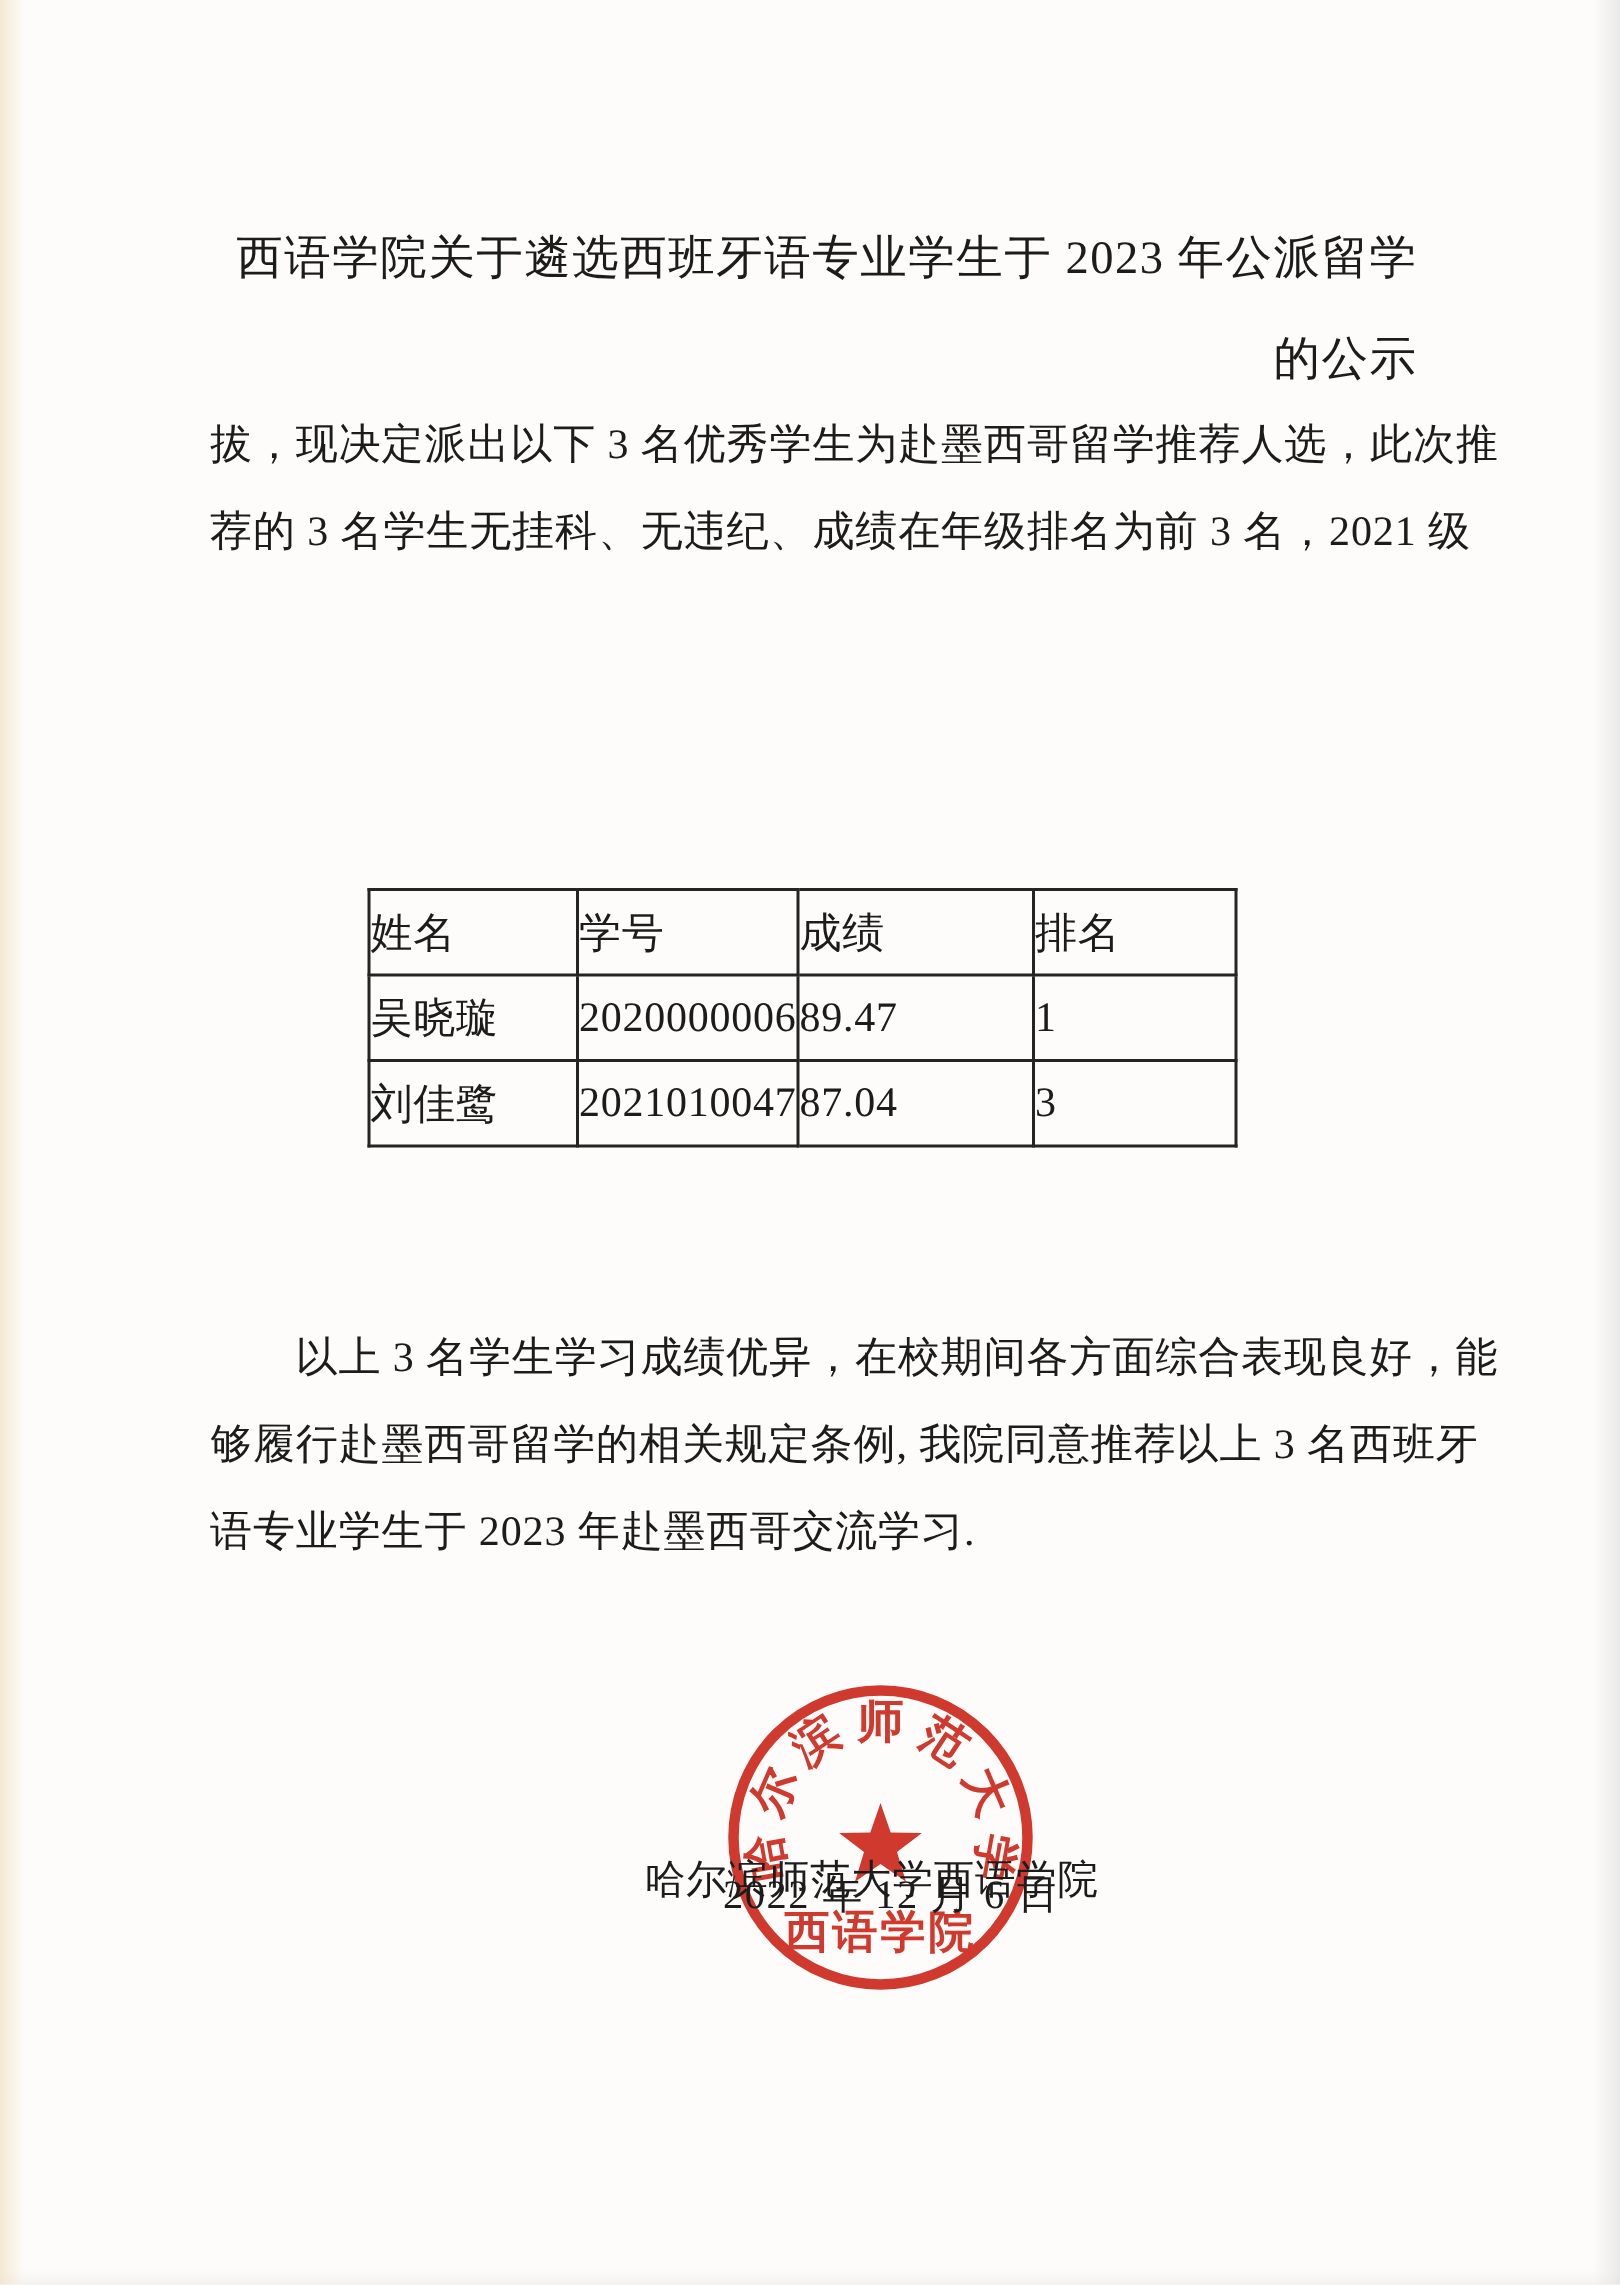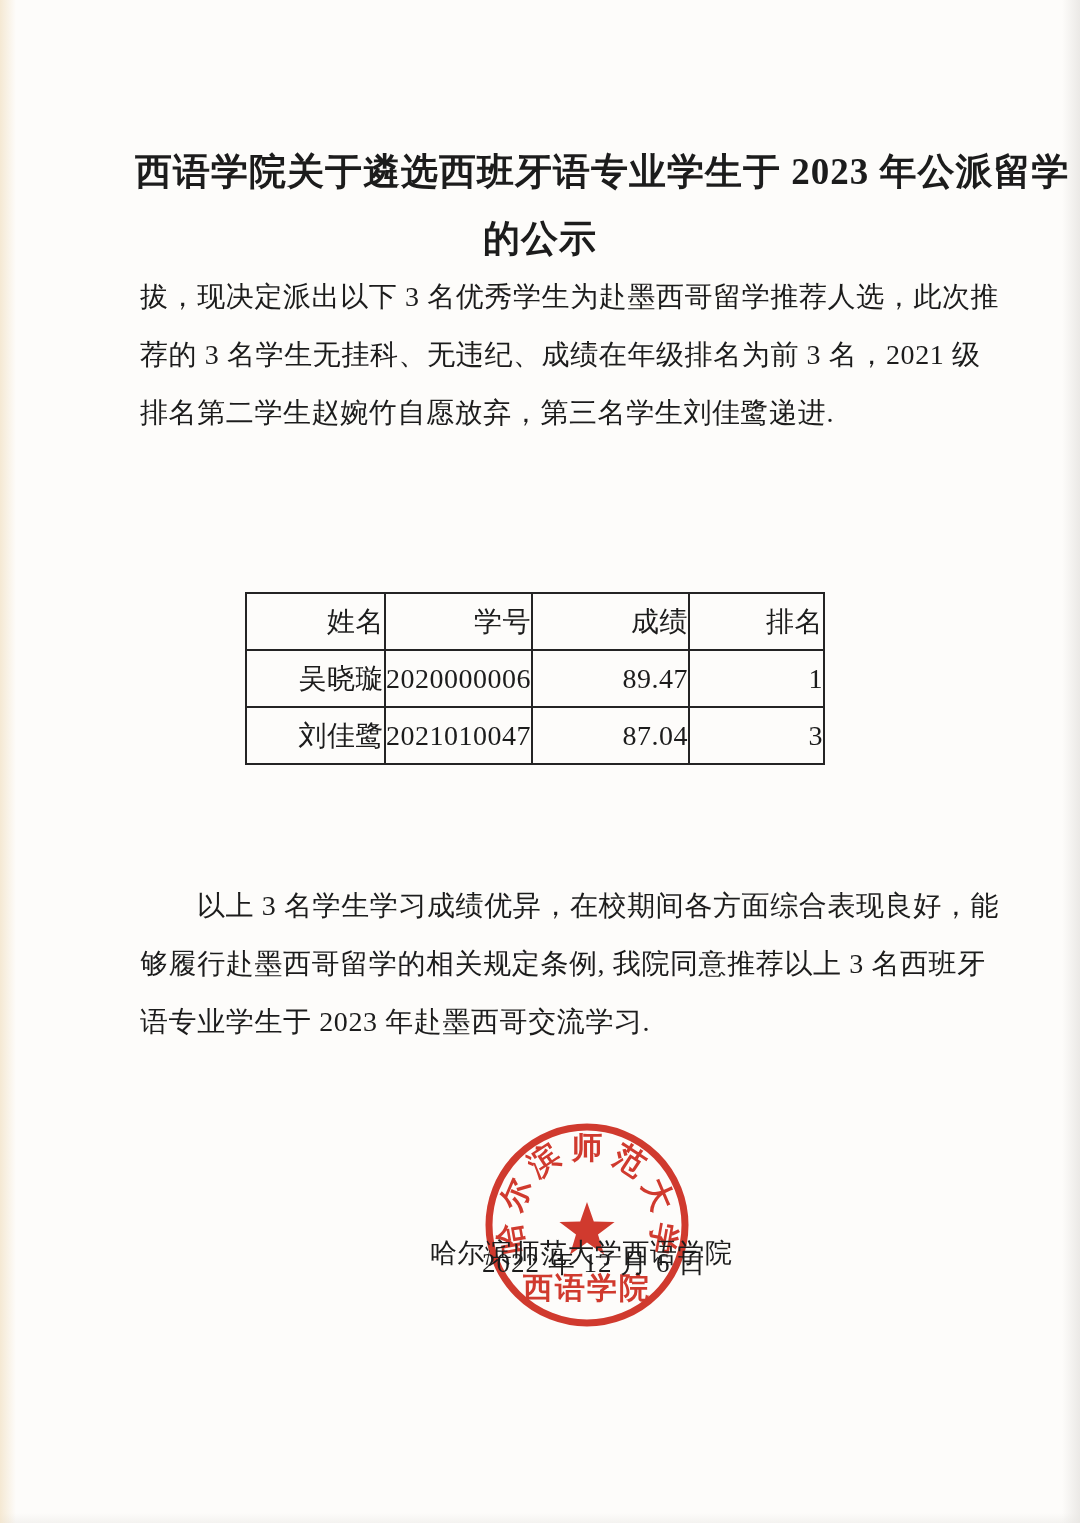--- a/index.html
+++ b/index.html
@@ -12,21 +12,21 @@
     position:relative;width:1080px;height:1523px;overflow:hidden;
     color:#1c1c1c;
     background:
       linear-gradient(90deg, rgba(242,226,198,.75) 0px, rgba(255,255,255,0) 16px),
       linear-gradient(270deg, rgba(233,231,228,.9) 0px, rgba(255,255,255,0) 18px),
       linear-gradient(0deg, rgba(238,236,233,.6) 0px, rgba(255,255,255,0) 10px),
       #fdfcfa;
   }
   .doc-title{
     position:absolute;left:135px;top:138px;width:810px;
-    text-align:center;font-weight:bold;font-size:37px;line-height:67px;
+    text-align:right;font-weight:normal;font-size:31px;line-height:67px;
     letter-spacing:1px;white-space:nowrap;
   }
   .para{position:absolute;left:140px;width:812px;}
   .para .line{
     display:block;height:58px;line-height:58px;font-size:28px;
     letter-spacing:0.6px;white-space:nowrap;
   }
   .para .line.indent{padding-left:57px;}
   #para1{top:268px;}
   #para2{top:877px;}
@@ -34,21 +34,21 @@
   table.score-table{
     position:absolute;left:245px;top:592px;width:578px;
     border-collapse:collapse;table-layout:fixed;
     font-size:28px;
   }
   table.score-table col.c1{width:139px;}
   table.score-table col.c2{width:147px;}
   table.score-table col.c3{width:157px;}
   table.score-table col.c4{width:135px;}
   table.score-table th, table.score-table td{
-    border:2px solid #242424;height:55px;text-align:right;
+    border:2px solid #242424;height:55px;text-align:left;
     vertical-align:middle;font-weight:normal;padding:0;
     letter-spacing:0.5px;
     margin-top:12px;
   }
   .signature{
     position:absolute;left:430px;top:1236px;width:320px;
     font-size:27px;line-height:34px;white-space:nowrap;letter-spacing:0.5px;
   }
   .doc-date{
     position:absolute;left:482px;top:1246px;width:280px;
@@ -67,21 +67,20 @@
 <div class="page">
 
   <div class="doc-title">
     <div>西语学院关于遴选西班牙语专业学生于 2023 年公派留学</div>
     <div>的公示</div>
   </div>
 
   <div class="para" id="para1">
     <span class="line">拔，现决定派出以下 3 名优秀学生为赴墨西哥留学推荐人选，此次推</span>
     <span class="line">荐的 3 名学生无挂科、无违纪、成绩在年级排名为前 3 名，2021 级</span>
-    <span class="line">排名第二学生赵婉竹自愿放弃，第三名学生刘佳鹭递进.</span>
   </div>
 
   <table class="score-table">
     <colgroup>
         <col class="c1">
         <col class="c2">
         <col class="c3">
         <col class="c4">
       </colgroup>
     <thead>

